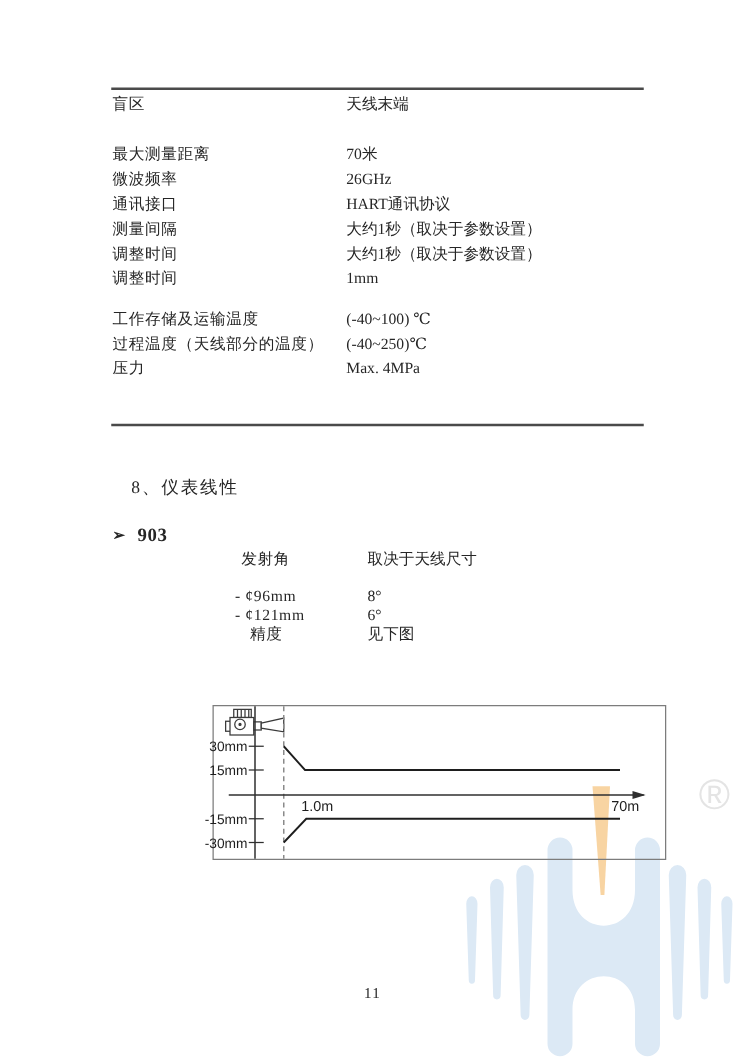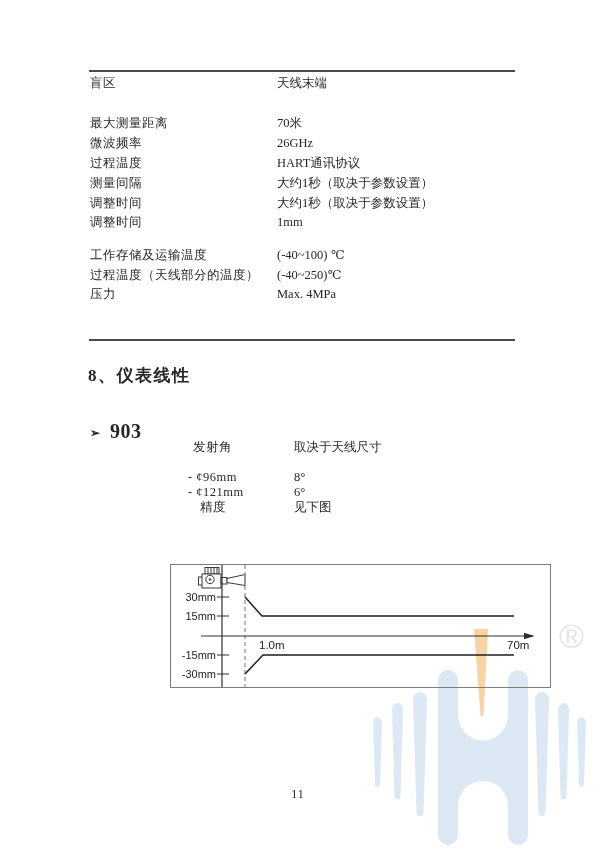--- a/index.html
+++ b/index.html
@@ -16,32 +16,32 @@
   }
   
   .content{position:absolute;inset:0;z-index:1;}
   .rule{position:absolute;left:89px;width:426px;height:2px;background:#4a4a4a;}
   .rule-top{top:70px;}
   .rule-bottom{top:339px;}
   .srow{position:absolute;left:0;width:100%;height:16px;font-size:12.5px;line-height:15px;white-space:nowrap;padding-left:28px;}
   .srow .lbl{position:absolute;left:90px;letter-spacing:0.5px;}
   .srow .val{position:absolute;left:277px;}
   .heading{
-    position:absolute;left:88px;top:364px;margin:0;
-    font-size:17px;font-weight:bold;letter-spacing:1.5px;
+    position:absolute;left:88px;top:364px;margin:17px;
+    font-size:14px;font-weight:normal;letter-spacing:1.5px;
   }
   .variant{position:absolute;left:90px;top:420px;font-weight:bold;white-space:nowrap;}
   .variant .bullet{font-size:12px;display:inline-block;transform:translateY(-1px);}
-  .variant .model{font-size:20px;margin-left:10px;letter-spacing:0.5px;}
+  .variant .model{font-size:15px;margin-left:10px;letter-spacing:0.5px;}
   .erow{position:absolute;left:0;width:100%;height:15px;font-size:12.5px;line-height:14px;white-space:nowrap;text-align:center;}
   .erow .lbl{position:absolute;letter-spacing:0.5px;}
   .erow .val{position:absolute;left:294px;}
   .diagram{
     position:absolute;left:170px;top:564px;width:361px;height:122px;
-    border:1px solid #7c7c7c;background:transparent;padding-left:18px;
+    border:1px solid #7c7c7c;background:transparent;
   }
   .diagram svg{overflow:visible;display:block;}
   .pageno{
     position:absolute;left:0;top:787px;width:596px;text-align:center;
     font-size:12px;letter-spacing:1px;
   }
   .dlabel{font-family:"Liberation Sans","DejaVu Sans",sans-serif;font-size:11px;fill:#1e1e1e;}
   .dxlabel{font-family:"Liberation Sans","DejaVu Sans",sans-serif;font-size:11.5px;fill:#1e1e1e;}
 </style>
 </head>
@@ -77,21 +77,21 @@
     </div>
     <div class="srow" style="top:116px">
       <span class="lbl">最大测量距离</span>
       <span class="val">70米</span>
     </div>
     <div class="srow" style="top:136px">
       <span class="lbl">微波频率</span>
       <span class="val">26GHz</span>
     </div>
     <div class="srow" style="top:156px">
-      <span class="lbl">过程温度</span>
+      <span class="lbl">通讯接口</span>
       <span class="val">HART通讯协议</span>
     </div>
     <div class="srow" style="top:176px">
       <span class="lbl">测量间隔</span>
       <span class="val">大约1秒（取决于参数设置）</span>
     </div>
     <div class="srow" style="top:196px">
       <span class="lbl">调整时间</span>
       <span class="val">大约1秒（取决于参数设置）</span>
     </div>

